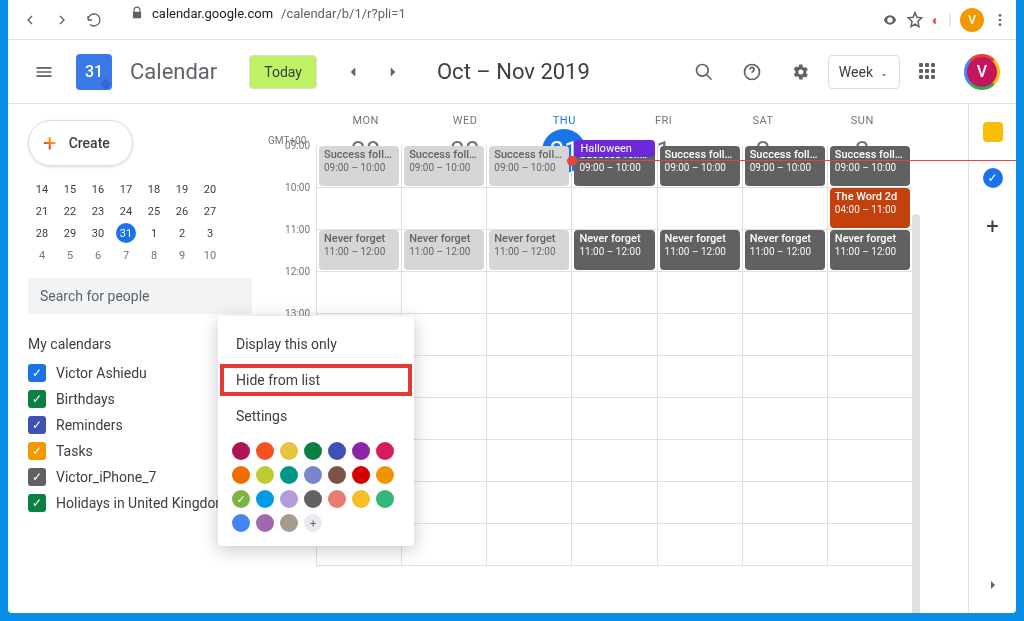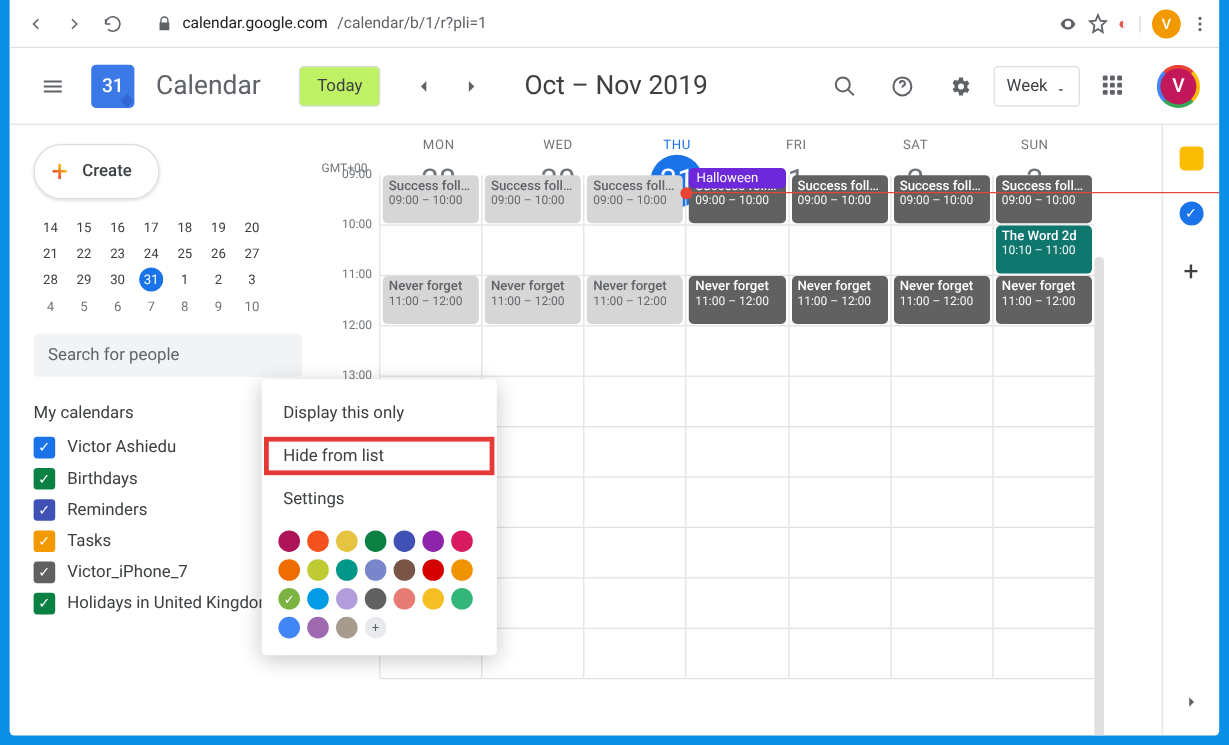--- a/index.html
+++ b/index.html
@@ -3,21 +3,21 @@
 <meta charset="utf-8">
 <style>
   * { box-sizing: border-box; margin: 0; padding: 0; font-family: 'Google Sans', Roboto, Arial, sans-serif; }
   html, body { width: 1024px; height: 621px; overflow: hidden; background: #0a8fe6; }
   .viewport { position: absolute; left: 0; top: 0; width: 1024px; height: 621px; background: #0a8fe6; padding: 0 8px 8px 8px; }
   .browser { background: #fff; width: 100%; height: 100%; border-radius: 0 0 4px 4px; overflow: hidden; display: flex; flex-direction: column; }
   
   .chrome-bar { height: 40px; display: flex; align-items: center; padding: 0 8px; gap: 4px; border-bottom: 1px solid #e0e0e0; }
   .chrome-btn { width: 28px; height: 28px; display:flex; align-items:center; justify-content:center; color:#5f6368; border-radius:50%; }
   .chrome-btn svg { width:16px; height:16px; }
-  .url-pill { flex:1; display:flex; align-items:center; height:28px; background:#fff; border-radius:14px; padding:0 10px; margin:16px 8px; gap:8px; color:#5f6368; font-size:13px; }
+  .url-pill { flex:1; display:flex; height:28px; background:#fff; border-radius:14px; padding:0 10px; margin:16px 8px; gap:8px; color:#5f6368; font-size:13px; }
   .url-pill .host { color:#202124; }
   .chrome-right { display:flex; align-items:center; gap:8px; }
   .avatar-small { width:24px; height:24px; border-radius:50%; background:#f29900; color:#fff; display:flex; align-items:center; justify-content:center; font-size:12px; font-weight:500;}
   .chrome-dot { color:#e25b55; font-size:14px;}
   
   .app-header { height:64px; display:flex; align-items:center; padding:0 16px; gap:8px; border-bottom:1px solid #e0e0e0; }
   .menu-icon, .hdr-icon { width:40px; height:40px; display:flex; align-items:center; justify-content:center; color:#5f6368; border-radius:50%; }
   .cal-logo { width:36px; height:36px; background:#3b79e6; border-radius:4px; color:#fff; display:flex; align-items:center; justify-content:center; font-size:16px; font-weight:500; margin-left:4px; position:relative;}
   .cal-logo::before { content:''; position:absolute; right:2px; bottom:2px; width:8px; height:8px; background:#3367d6; transform:rotate(45deg);}
   .app-title { font-size:22px; color:#5f6368; margin-left:10px; }
@@ -57,21 +57,21 @@
   .time-col { width:56px; font-size:10px; color:#70757a; }
   .time-label { height:42px; text-align:right; padding-right:6px; position:relative; top:-6px;}
   .days { flex:1; display:flex; }
   .day-col { flex:1; border-left:1px solid #e0e0e0; position:relative; }
   .hr-line { height:42px; border-bottom:1px solid #e0e0e0; }
   .ev { position:absolute; left:2px; right:2px; border-radius:4px; padding:2px 5px; overflow:hidden; color:#fff; font-size:11px; line-height:1.25; }
   .ev .t { font-weight:500; white-space:nowrap; overflow:hidden; text-overflow:ellipsis;}
   .ev .tm { font-size:10px; opacity:0.95;}
   .ev.gray { background:#d6d6d6; color:#5f6368; }
   .ev.dark { background:#616161; }
-  .ev.darksm { background:#0f766e; }
+  .ev.darksm { background:#c2410c; }
   .ev.strike .t { text-decoration:line-through; }
   .allday-chip { position:absolute; top:-6px; left:2px; right:2px; background:#6d28d9; color:#fff; font-size:11px; border-radius:4px; padding:2px 6px; z-index:2;}
   .now-line { position:absolute; left:0; right:56px; height:1px; background:#ea4335; z-index:3;}
   .now-line::before { content:''; position:absolute; left:-5px; top:-4px; width:10px; height:10px; background:#ea4335; border-radius:50%; }
   
   .right-rail { width:48px; border-left:1px solid #e0e0e0; display:flex; flex-direction:column; align-items:center; padding-top:18px; gap:26px;}
   .rail-icon { width:20px; height:20px; border-radius:4px; }
   .rail-keep { background:#fbbc04; }
   .rail-tasks { background:#1a73e8; border-radius:50%; }
   .rail-plus { font-size:22px; color:#3c4043; }
@@ -436,21 +436,21 @@
                 <div class="ev dark" style="top: 0px; height: 40px;">
                   <div class="t">Success follow</div>
                   <div class="tm">09:00 – 10:00</div>
                 </div>
                 <div class="ev dark" style="top: 84px; height: 40px;">
                   <div class="t">Never forget</div>
                   <div class="tm">11:00 – 12:00</div>
                 </div>
                 <div class="ev darksm" style="top: 42px; height: 40px;">
                   <div class="t">The Word 2d</div>
-                  <div class="tm">10:10 – 11:00</div>
+                  <div class="tm">04:00 – 11:00</div>
                 </div>
               </div>
             </div>
       </div>
       <div class="fake-scroll"></div>
     </div>
 
     <div class="right-rail">
       <div class="rail-icon rail-keep"></div>
       <div class="rail-icon rail-tasks" style="display:flex;align-items:center;justify-content:center;color:#fff;font-size:12px">✓</div>

